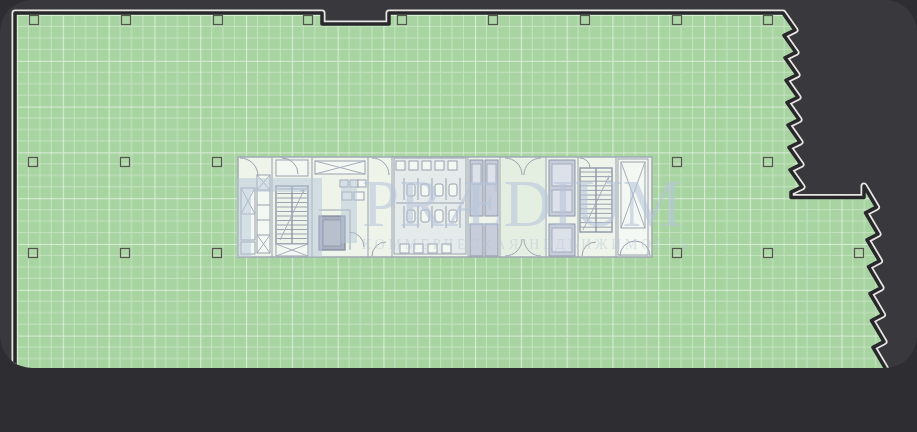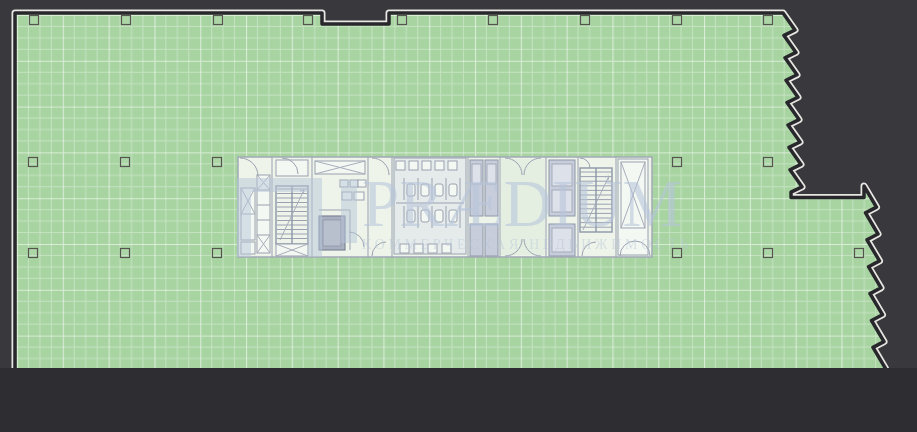--- a/index.html
+++ b/index.html
@@ -1,17 +1,17 @@
 <!DOCTYPE html>
 <html><head>
 <meta charset="utf-8">
 <style>
   html,body{margin:0;padding:0;}
   body{background:#2e2d31;font-family:"Liberation Sans",sans-serif;}
-  .stage{position:relative;width:917px;height:368px;overflow:hidden;}
+  .stage{position:relative;width:917px;height:368px;overflow:hidden;border-radius:32px;}
   svg{display:block;}
   text{user-select:none;}
   .wall{stroke:#9aa1b0;stroke-width:1;fill:none;}
   .wallb{stroke:#8e96a8;stroke-width:1.4;fill:none;}
   .fix{stroke:#9aa1b0;stroke-width:1;fill:#f4f8f2;}
   .shaft{stroke:#8e96a8;stroke-width:1;fill:#c7cdda;}
   .shaft-inner{stroke:#a5abb9;stroke-width:1;fill:#dde1ea;}
   .xline{stroke:#a7adbb;stroke-width:1;fill:none;}
 </style>
 </head>

